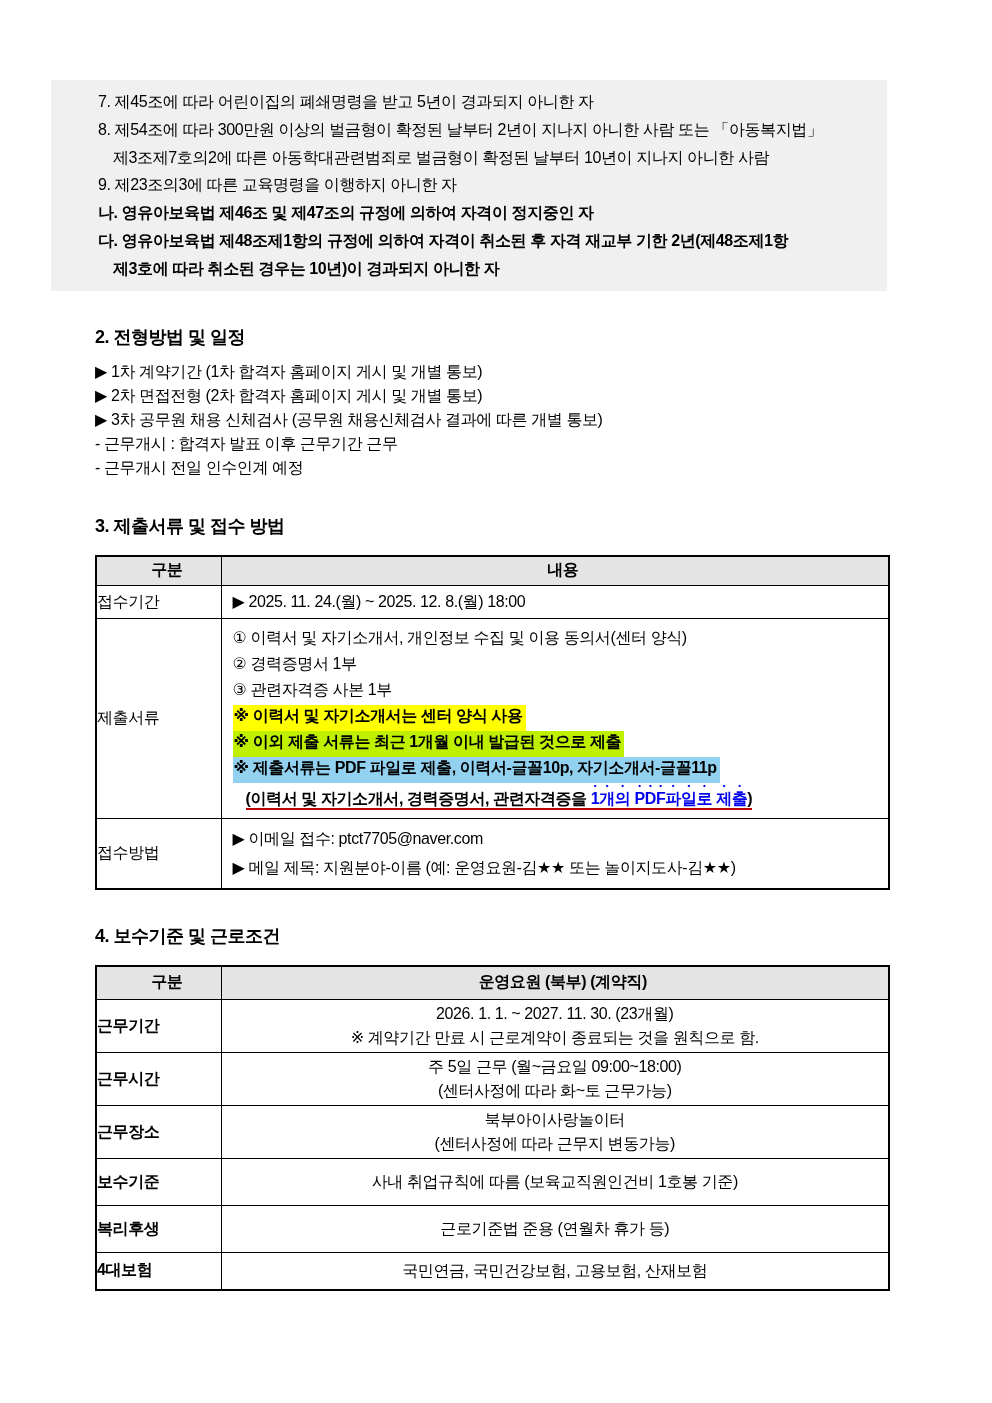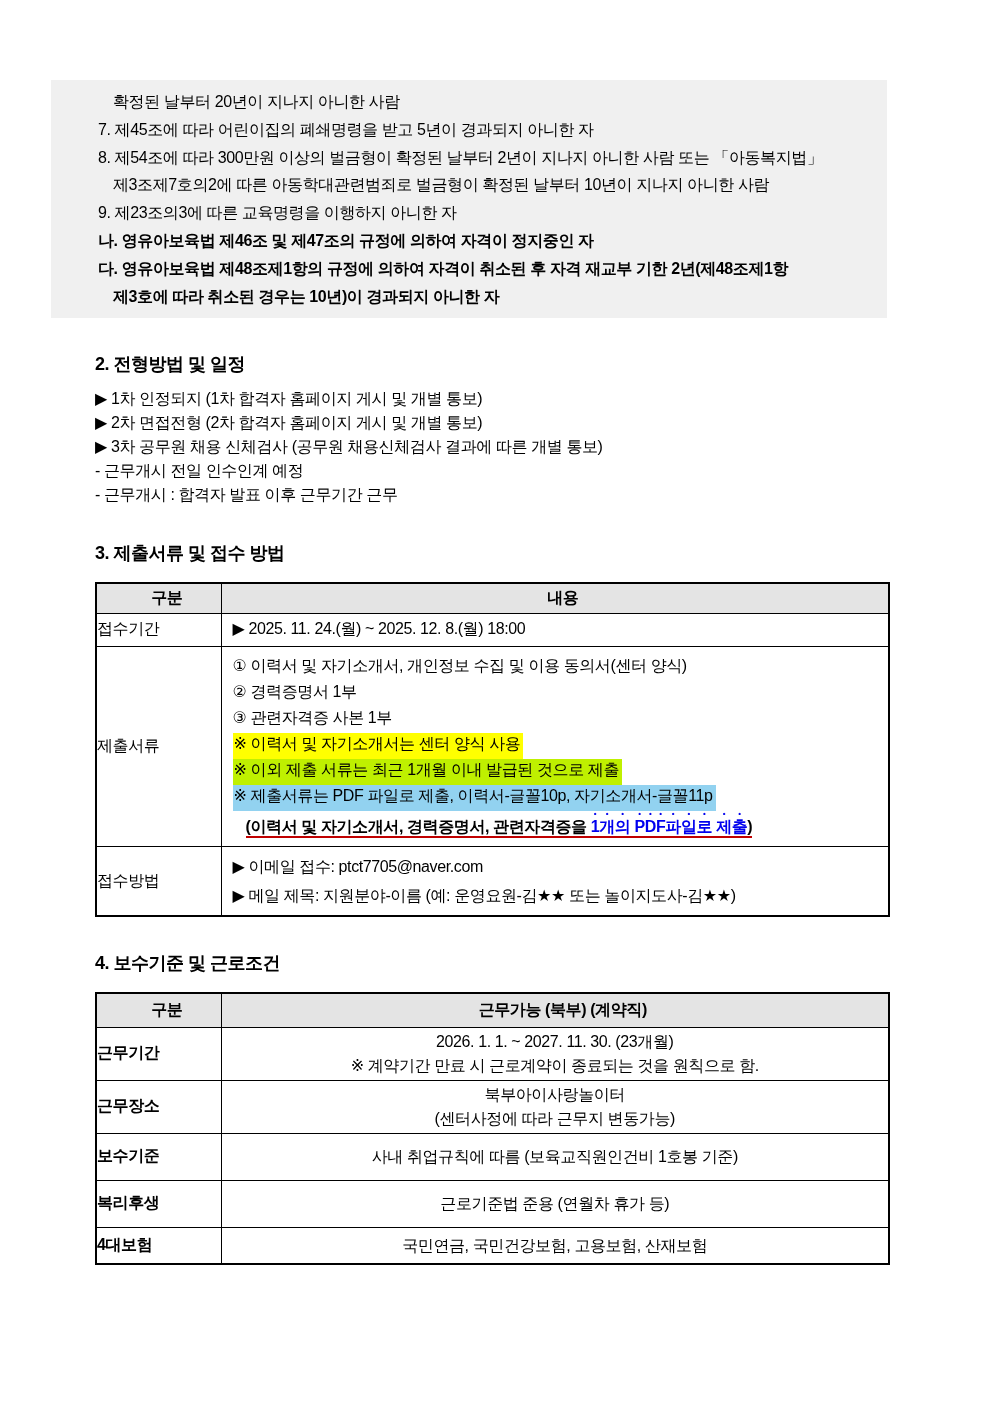--- a/index.html
+++ b/index.html
@@ -48,21 +48,21 @@
   }
   td.rl { text-align:left; vertical-align:middle; letter-spacing:-0.4px; }
   td.ct { padding:5px 11px; vertical-align:middle; letter-spacing:-0.4px; }
   .dline { line-height:26px; white-space:nowrap; }
 
   .r-period td { height:33px; }
   .r-docs td.ct { padding:6px 11px; }
   .r-method .dline { line-height:29px; }
   .r-method td { height:70px; }
 
-  .hl { font-weight:normal; padding:2px 3px 7px 1px; }
+  .hl { font-weight:bold; padding:2px 3px 7px 1px; }
   .hl-y { background:var(--highlight-yellow,#ffff00); }
   .hl-g { background:var(--highlight-green,#bff000); }
   .hl-b { background:var(--highlight-blue,#92d2f0); }
 
   .pdf-note { padding-left:13px; font-weight:bold; }
   .redline { border-bottom:2px solid var(--underline-red,#c00000); padding-bottom:1px; }
   .em-blue {
     color:var(--accent-blue,#0000ee);
     -webkit-text-emphasis:filled dot; -webkit-text-emphasis-position:over right;
     text-emphasis:filled dot; text-emphasis-position:over right;
@@ -78,37 +78,36 @@
   table.t2 tr.rh2 td { height:51px; }
   table.t2 tr.rh1 td { height:47px; }
   table.t2 tr.rlast td { height:37px;margin-top:28px; }
 </style>
 </head>
 <body>
 
 <div class="page">
 
   <div class="notice">
-    <div class="nline indent">확정된 날부터 20년이 지나지 아니한 사람</div>
     <div class="nline">7. 제45조에 따라 어린이집의 폐쇄명령을 받고 5년이 경과되지 아니한 자</div>
     <div class="nline">8. 제54조에 따라 300만원 이상의 벌금형이 확정된 날부터 2년이 지나지 아니한 사람 또는 「아동복지법」</div>
     <div class="nline indent">제3조제7호의2에 따른 아동학대관련범죄로 벌금형이 확정된 날부터 10년이 지나지 아니한 사람</div>
     <div class="nline">9. 제23조의3에 따른 교육명령을 이행하지 아니한 자</div>
     <div class="nline bold">나. 영유아보육법 제46조 및 제47조의 규정에 의하여 자격이 정지중인 자</div>
     <div class="nline bold">다. 영유아보육법 제48조제1항의 규정에 의하여 자격이 취소된 후 자격 재교부 기한 2년(제48조제1항</div>
     <div class="nline bold indent">제3호에 따라 취소된 경우는 10년)이 경과되지 아니한 자</div>
   </div>
 
   <h2 class="sec">2. 전형방법 및 일정</h2>
   <div class="plist">
-    <div class="pline">▶ 1차 인정되지 (1차 합격자 홈페이지 게시 및 개별 통보)</div>
+    <div class="pline">▶ 1차 계약기간 (1차 합격자 홈페이지 게시 및 개별 통보)</div>
     <div class="pline">▶ 2차 면접전형 (2차 합격자 홈페이지 게시 및 개별 통보)</div>
     <div class="pline">▶ 3차 공무원 채용 신체검사 (공무원 채용신체검사 결과에 따른 개별 통보)</div>
+    <div class="pline">- 근무개시 : 합격자 발표 이후 근무기간 근무</div>
     <div class="pline">- 근무개시 전일 인수인계 예정</div>
-    <div class="pline">- 근무개시 : 합격자 발표 이후 근무기간 근무</div>
   </div>
 
   <h2 class="sec">3. 제출서류 및 접수 방법</h2>
   <table class="doc">
     <colgroup>
         <col class="c1">
         <col>
       </colgroup>
     <tbody>
         <tr>
@@ -146,30 +145,37 @@
 
   <h2 class="sec">4. 보수기준 및 근로조건</h2>
   <table class="doc t2">
     <colgroup>
         <col class="c1">
         <col>
       </colgroup>
     <tbody>
         <tr>
       <th>구분</th>
-      <th>근무가능 (북부) (계약직)</th>
+      <th>운영요원 (북부) (계약직)</th>
     </tr>
     <tr class="rh2">
       <td class="rl">근무기간</td>
       <td class="ct">
         <div class="dline">2026. 1. 1. ~ 2027. 11. 30. (23개월)</div>
         <div class="dline">※ 계약기간 만료 시 근로계약이 종료되는 것을 원칙으로 함.</div>
       </td>
     </tr>
     <tr class="rh2">
+      <td class="rl">근무시간</td>
+      <td class="ct">
+        <div class="dline">주 5일 근무 (월~금요일 09:00~18:00)</div>
+        <div class="dline">(센터사정에 따라 화~토 근무가능)</div>
+      </td>
+    </tr>
+    <tr class="rh2">
       <td class="rl">근무장소</td>
       <td class="ct">
         <div class="dline">북부아이사랑놀이터</div>
         <div class="dline">(센터사정에 따라 근무지 변동가능)</div>
       </td>
     </tr>
     <tr class="rh1">
       <td class="rl">보수기준</td>
       <td class="ct">
         <div class="dline">사내 취업규칙에 따름 (보육교직원인건비 1호봉 기준)</div>

